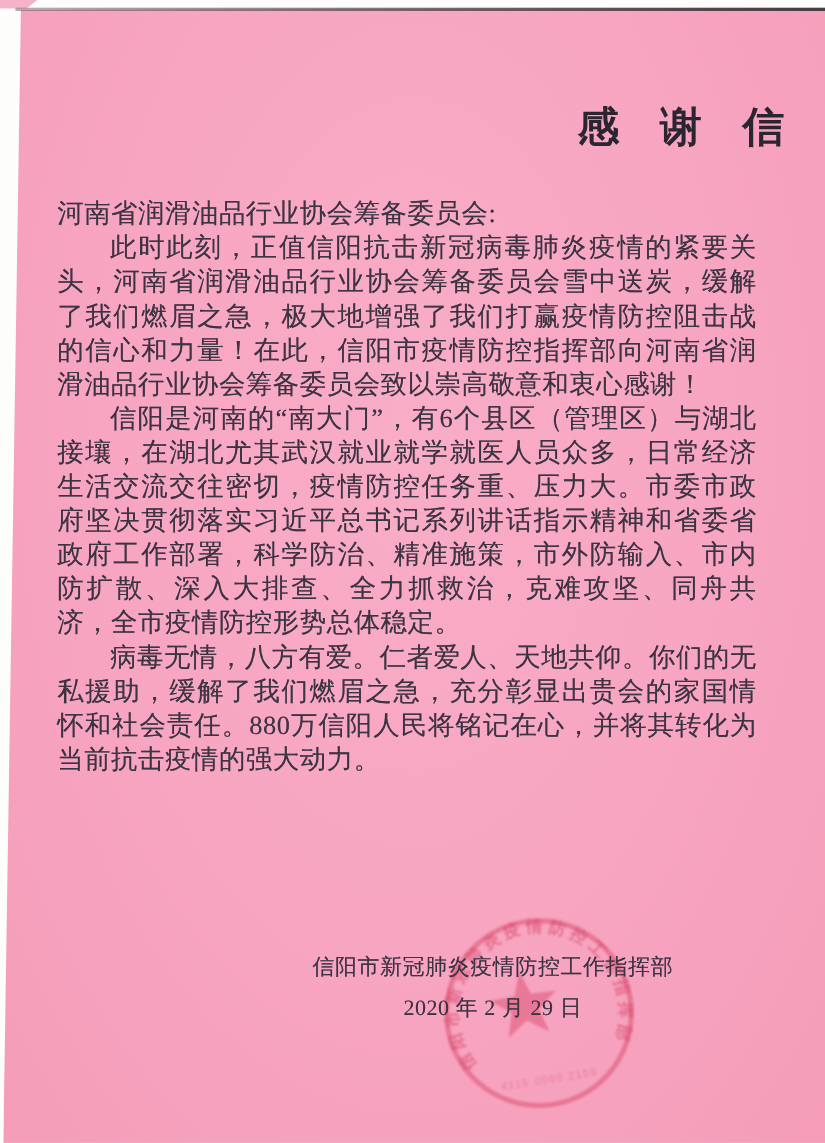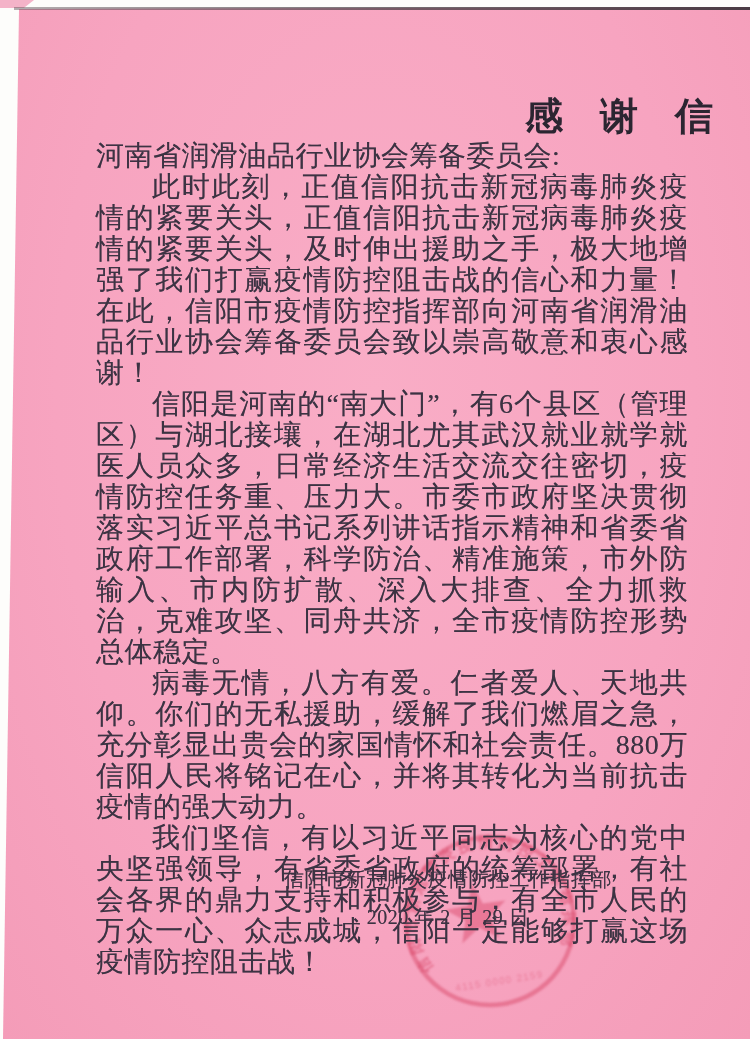--- a/index.html
+++ b/index.html
@@ -53,23 +53,24 @@
     font-weight: 700;
     font-size: 38px;
     line-height: 48px;
     letter-spacing: 37px;
     text-indent: 37px;
     color: #2b2531;
   }
   .letter-body {
     position: relative;
     z-index: 2;
-    padding-left: 96px;
+    margin-top: 40px;
+    padding-left: 52px;
     padding-right: 62px;
-    font-size: 28px;
+    font-size: 24px;
     line-height: 31px;
     letter-spacing: 0.5px;
     color: #3c3343;
     text-align: justify;
     text-shadow: 0 0 0.5px rgba(60,51,67,0.55);
   }
   .letter-body p {
     margin: 0;
   }
   .para {
@@ -127,24 +128,23 @@
 
 <div class="scan">
   <div class="corner-wedge"></div>
   <div class="top-edge-line"></div>
 
   <div class="paper">
     <h1 class="letter-title">感谢信</h1>
 
     <div class="letter-body">
       <p class="salutation">河南省润滑油品行业协会筹备委员会:</p>
-      <p class="para">此时此刻，正值信阳抗击新冠病毒肺炎疫情的紧要关头，正值信阳抗击新冠病毒肺炎疫情的紧要关头，及时伸出援助之手，极大地增强了我们打赢疫情防控阻击战的信心和力量！在此，信阳市疫情防控指挥部向河南省润滑油品行业协会筹备委员会致以崇高敬意和衷心感谢！</p>
+      <p class="para">此时此刻，正值信阳抗击新冠病毒肺炎疫情的紧要关头，河南省润滑油品行业协会筹备委员会雪中送炭，缓解了我们燃眉之急，极大地增强了我们打赢疫情防控阻击战的信心和力量！在此，信阳市疫情防控指挥部向河南省润滑油品行业协会筹备委员会致以崇高敬意和衷心感谢！</p>
       <p class="para">信阳是河南的“南大门”，有6个县区（管理区）与湖北接壤，在湖北尤其武汉就业就学就医人员众多，日常经济生活交流交往密切，疫情防控任务重、压力大。市委市政府坚决贯彻落实习近平总书记系列讲话指示精神和省委省政府工作部署，科学防治、精准施策，市外防输入、市内防扩散、深入大排查、全力抓救治，克难攻坚、同舟共济，全市疫情防控形势总体稳定。</p>
       <p class="para">病毒无情，八方有爱。仁者爱人、天地共仰。你们的无私援助，缓解了我们燃眉之急，充分彰显出贵会的家国情怀和社会责任。880万信阳人民将铭记在心，并将其转化为当前抗击疫情的强大动力。</p>
-      <p class="para">我们坚信，有以习近平同志为核心的党中央坚强领导，有省委省政府的统筹部署，有社会各界的鼎力支持和积极参与，有全市人民的万众一心、众志成城，信阳一定能够打赢这场疫情防控阻击战！</p>
     </div>
 
     <svg class="seal" viewBox="-108 -108 216 216" aria-hidden="true">
       <g transform="rotate(-9)">
         <circle class="seal-ring" r="84"></circle>
         <path id="sealArc" d="M -62,40 A 73.8,73.8 0 1 1 62,40" fill="none"></path>
         <text class="seal-arc-text">
           <textPath href="#sealArc" startOffset="50%" text-anchor="middle">信阳市新冠肺炎疫情防控工作指挥部</textPath>
         </text>
         <g transform="translate(-12,-8)">

